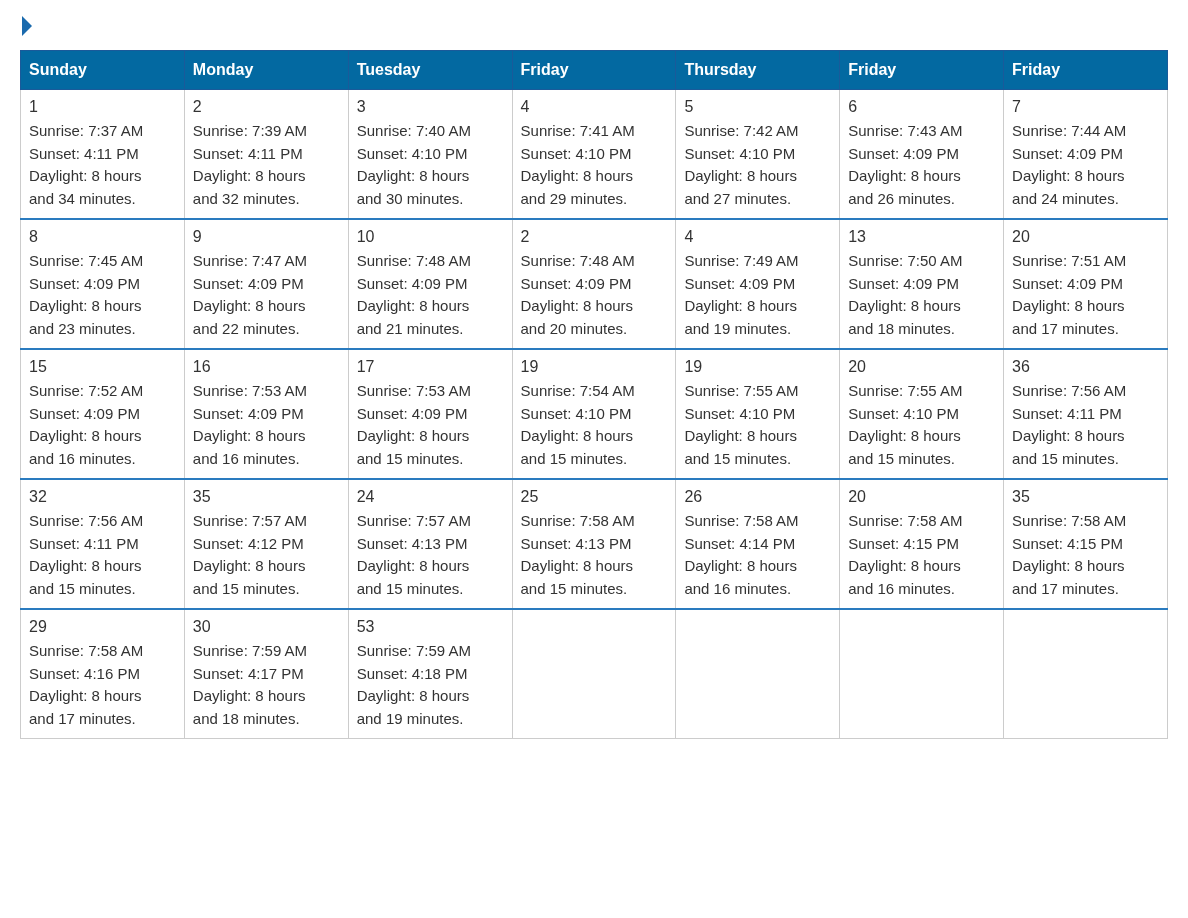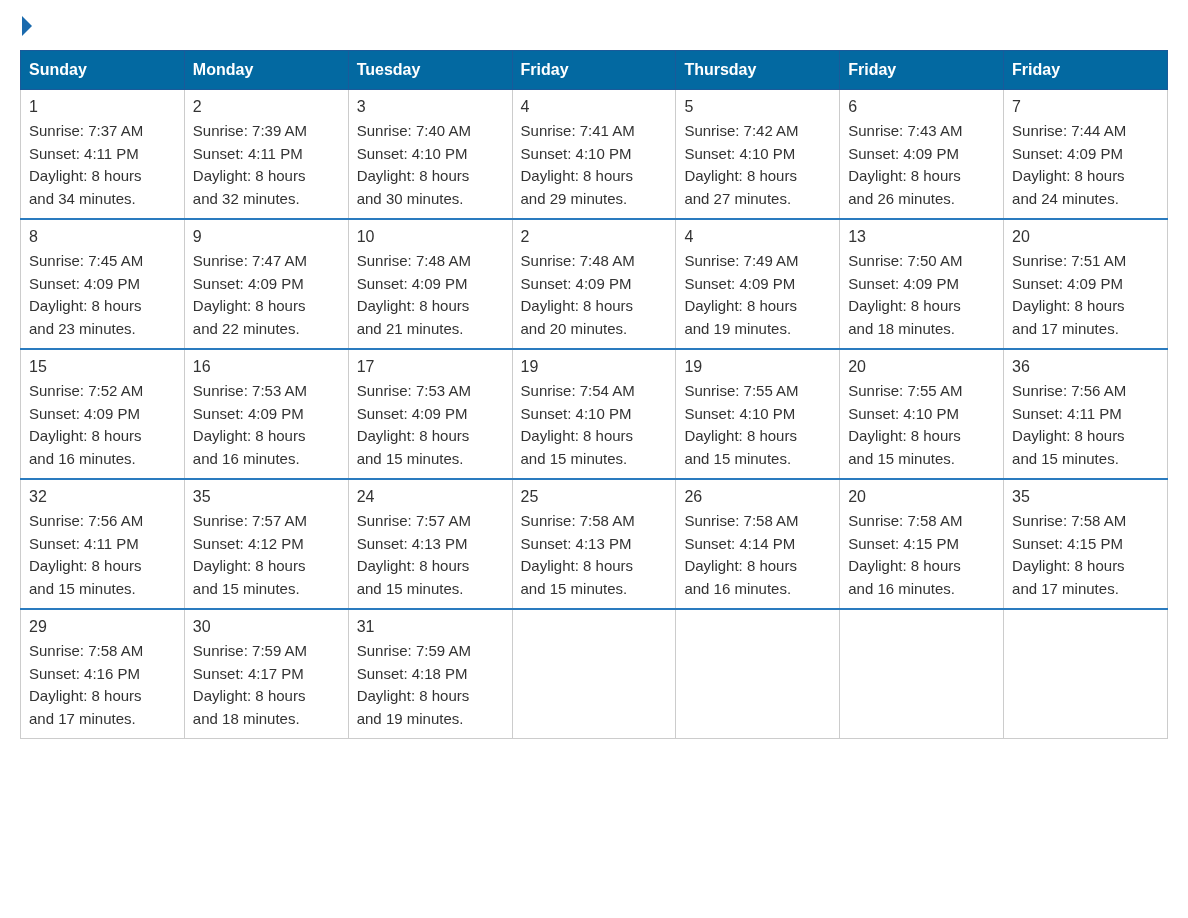--- a/index.html
+++ b/index.html
@@ -397,21 +397,21 @@
         <td>
         <span class="day-num">30</span>
         <div class="day-info">
           Sunrise: 7:59 AM<br>
           Sunset: 4:17 PM<br>
           Daylight: 8 hours<br>
           and 18 minutes.
         </div>
       </td>
         <td>
-        <span class="day-num">31</span>
+        <span class="day-num">53</span>
         <div class="day-info">
           Sunrise: 7:59 AM<br>
           Sunset: 4:18 PM<br>
           Daylight: 8 hours<br>
           and 19 minutes.
         </div>
       </td>
         <td></td>
         <td></td>
         <td></td>

